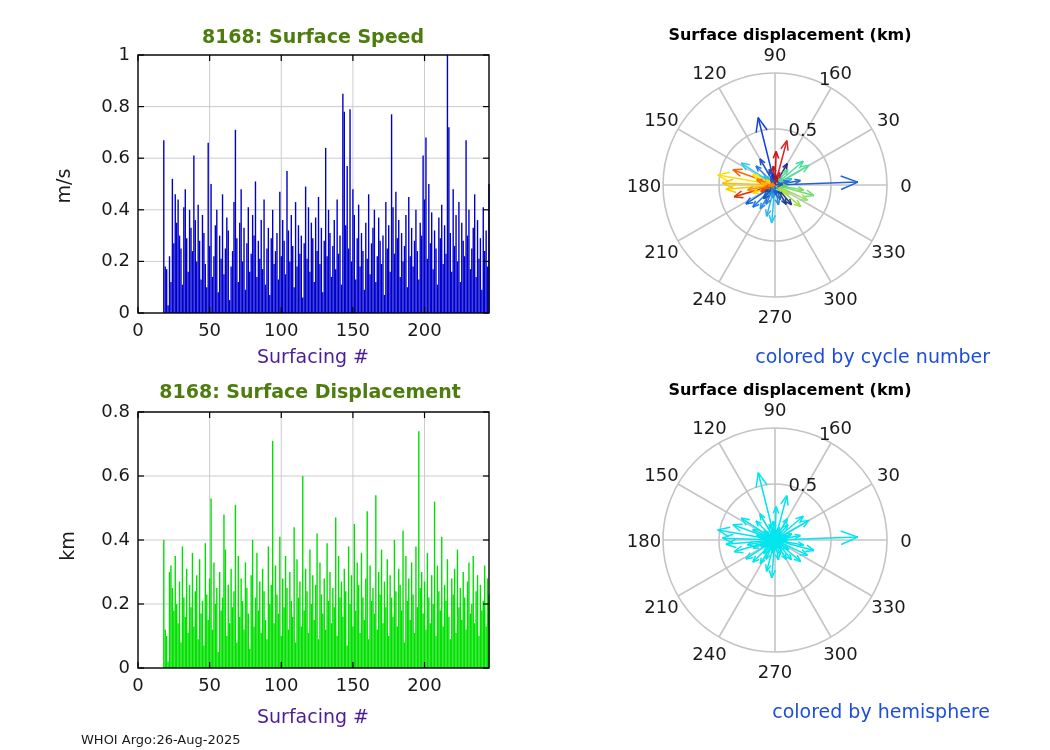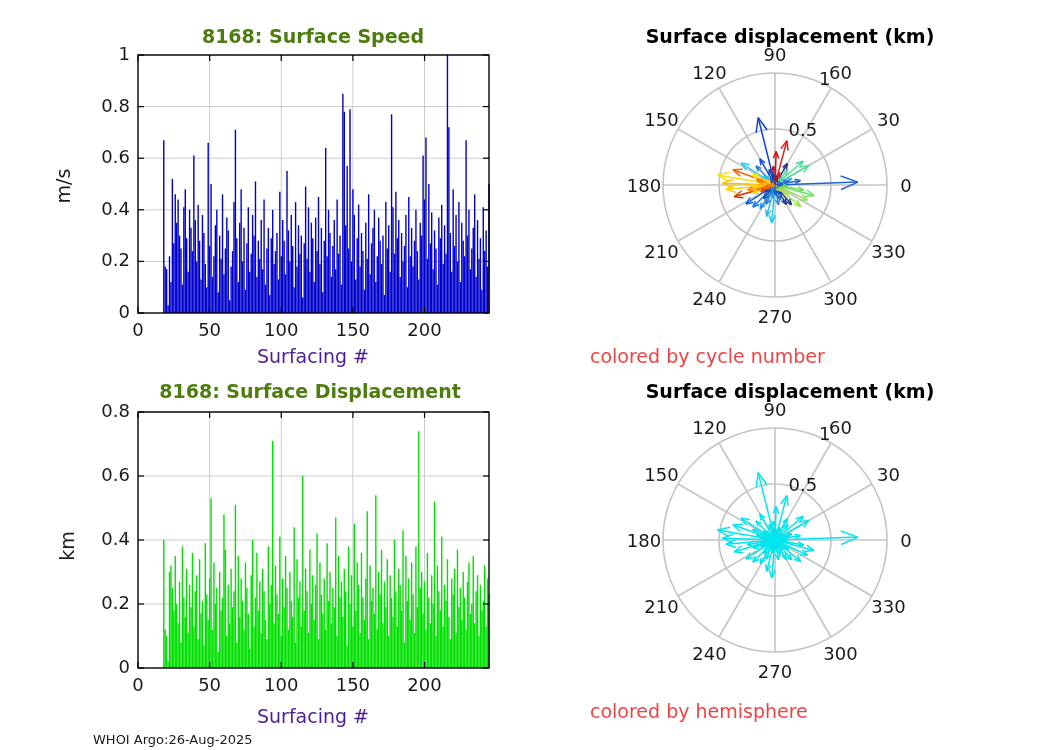--- a/index.html
+++ b/index.html
@@ -44,35 +44,35 @@
     font-size: 18px;
     color: #1a1a1a;
     white-space: nowrap;
   }
   .tick-y { text-align: right; }
   .tick-x { text-align: center; }
 
   .caption {
     position: absolute;
     font-size: 19px;
-    color: #ef4444;
-    text-align: left;
+    color: #1d4ed8;
+    text-align: right;
     white-space: nowrap;
   }
   .footer {
     position: absolute;
     font-size: 13px;
     color: #1a1a1a;
     white-space: nowrap;
   }
   .polar-title {
     position: absolute;
     text-align: center;
     font-weight: bold;
-    font-size: 19px;
+    font-size: 16px;
     color: #000;
     white-space: nowrap;
   }
   .polar-tick {
     position: absolute;
     font-size: 18px;
     color: #1a1a1a;
     white-space: nowrap;
     transform: translate(-50%, -50%);
   }
@@ -849,21 +849,21 @@
         <div class="tick-label tick-y" style="left: 56px; top: 237px; width: 74px;">0.2</div>
         <div class="tick-label tick-y" style="left: 56px; top: 173px; width: 74px;">0.4</div>
         <div class="tick-label tick-y" style="left: 56px; top: 109px; width: 74px;">0.6</div>
         <div class="tick-label tick-y" style="left: 56px; top: 45px; width: 74px;">0.8</div>
         <div class="tick-label tick-x" style="left: 103px; top: 319px; width: 70px;">0</div>
         <div class="tick-label tick-x" style="left: 174.633px; top: 319px; width: 70px;">50</div>
         <div class="tick-label tick-x" style="left: 246.265px; top: 319px; width: 70px;">100</div>
         <div class="tick-label tick-x" style="left: 317.898px; top: 319px; width: 70px;">150</div>
         <div class="tick-label tick-x" style="left: 389.531px; top: 319px; width: 70px;">200</div>
       </div>
-    <div class="footer" style="left:93px; top:377px;">WHOI Argo:26-Aug-2025</div>
+    <div class="footer" style="left:81px; top:377px;">WHOI Argo:26-Aug-2025</div>
   </div>
 
   <div class="panel" style="left:530px; top:355px; width:520px; height:395px;">
     <div class="polar-title" style="left:70px; top:25px; width:380px;">Surface displacement (km)</div>
     <svg id="svg-polar-hemi" width="520" height="330" style="position:absolute;left:0;top:0;">
         <circle cx="245" cy="185" r="56.00" fill="none" stroke="#c4c4c4" stroke-width="1.6"></circle>
         <circle cx="245" cy="185" r="112.00" fill="none" stroke="#c4c4c4" stroke-width="1.6"></circle>
         <line x1="357.00" y1="185.00" x2="133.00" y2="185.00" stroke="#c4c4c4" stroke-width="1.6"></line>
         <line x1="341.99" y1="129.00" x2="148.01" y2="241.00" stroke="#c4c4c4" stroke-width="1.6"></line>
         <line x1="301.00" y1="88.01" x2="189.00" y2="281.99" stroke="#c4c4c4" stroke-width="1.6"></line>

